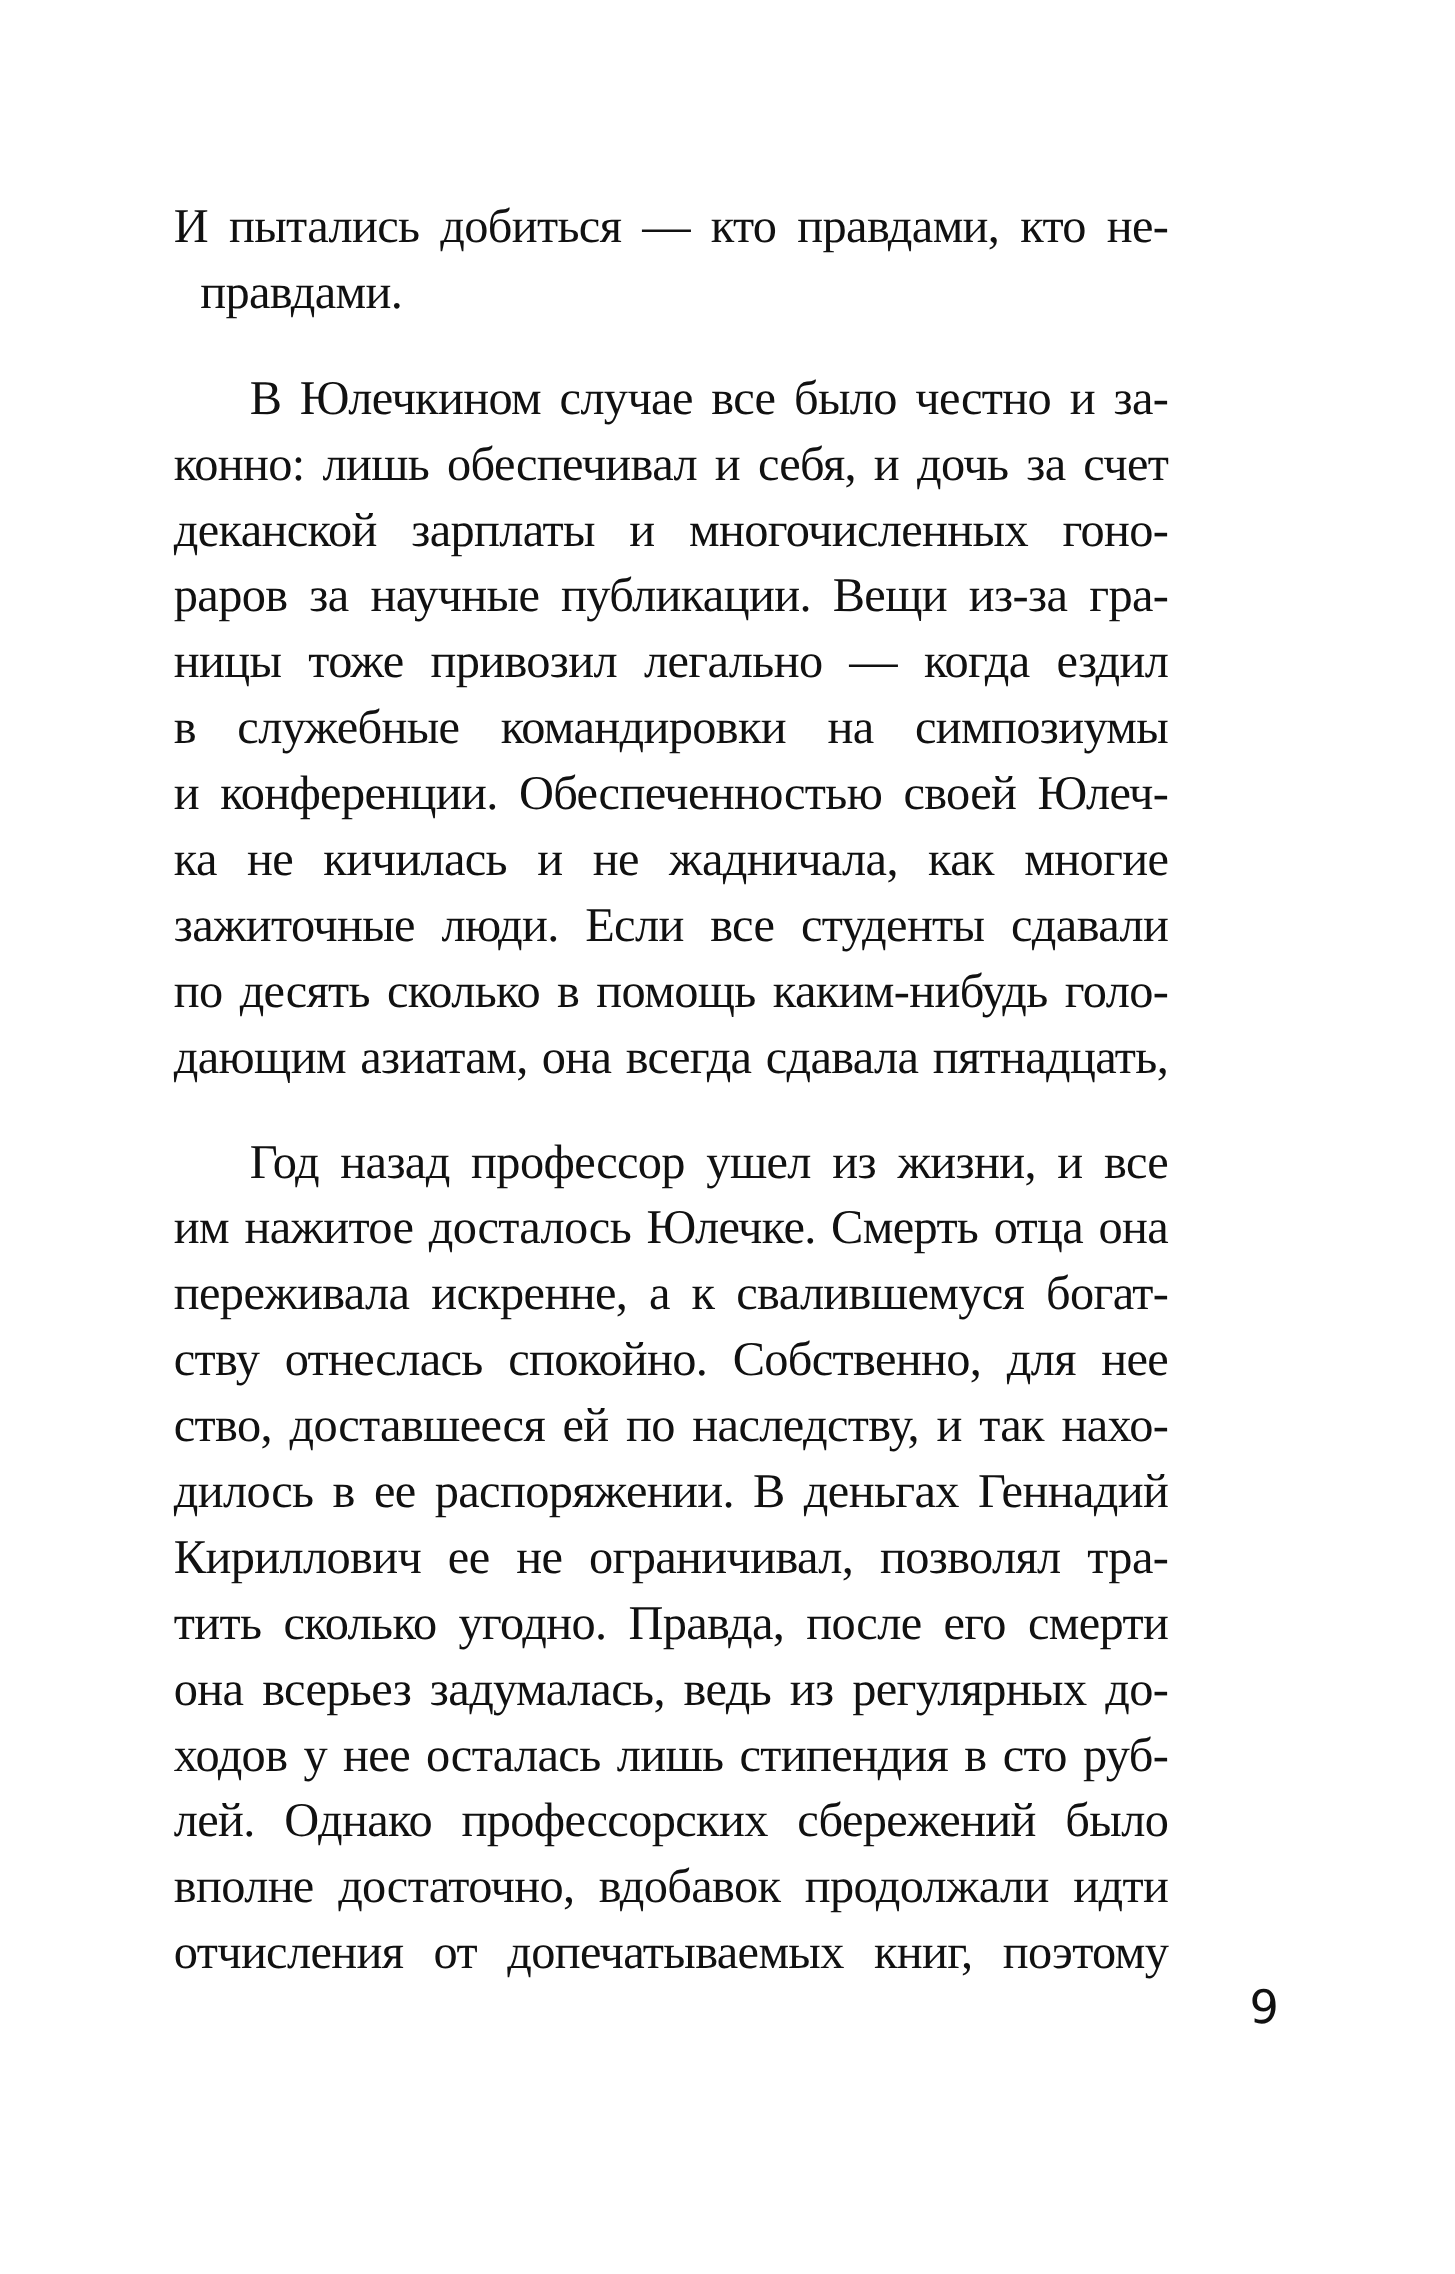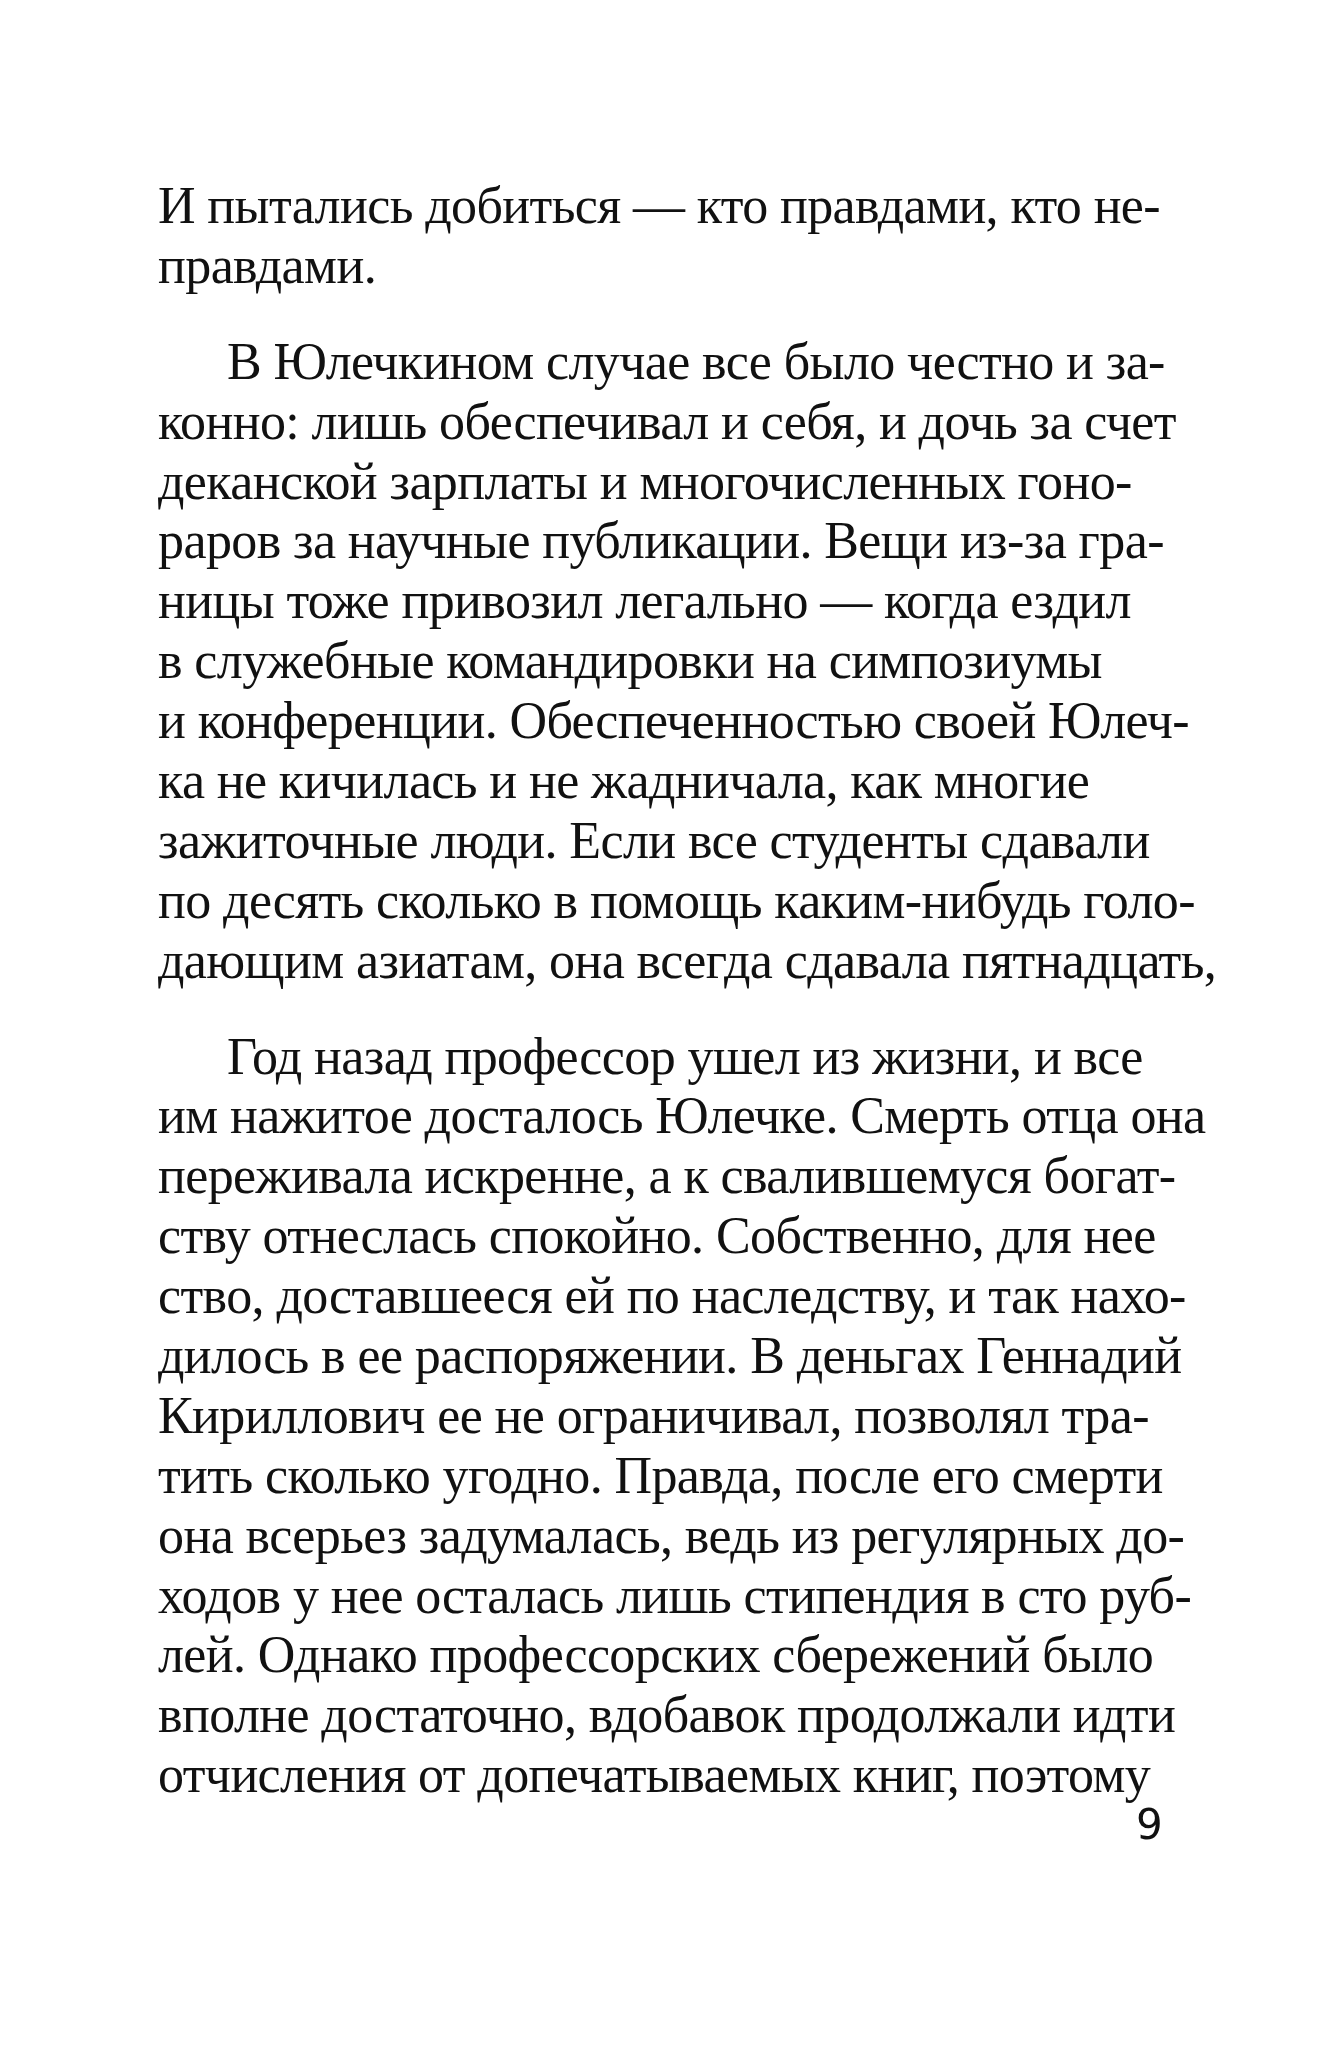--- a/index.html
+++ b/index.html
@@ -19,36 +19,37 @@
       width: 1323px;
       height: 2067px;
       background: #ffffff;
     }
     .text-block {
       position: absolute;
       left: 158px;
       top: 176px;
       width: 904px;
       font-family: "Liberation Serif", "DejaVu Serif", serif;
-      font-size: 52px;
+      font-size: 44px;
       color: #111111;
     }
     .line {
       display: block;
       height: 59.9px;
       line-height: 59.9px;
       white-space: nowrap;
       text-align: justify;
       text-align-last: justify;
       letter-spacing: -0.6px;
       word-spacing: 0;
       transform-origin: left center;
     }
     .line.last {
       text-align-last: left;
+      margin-left: 24px;
     }
     .line.indent {
       padding-left: 69px;
       margin-top: 36px;
     }
     .page-number {
       position: absolute;
       left: 1136px;
       top: 1800px;
       font-family: "DejaVu Sans", "Liberation Sans", sans-serif;

